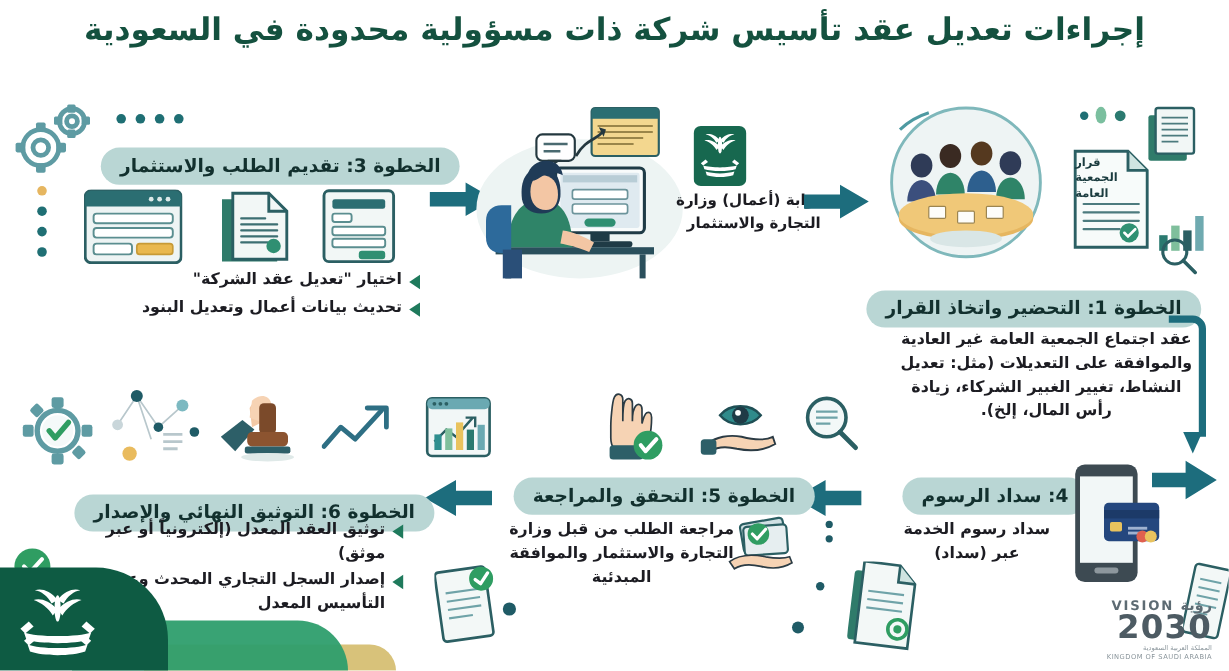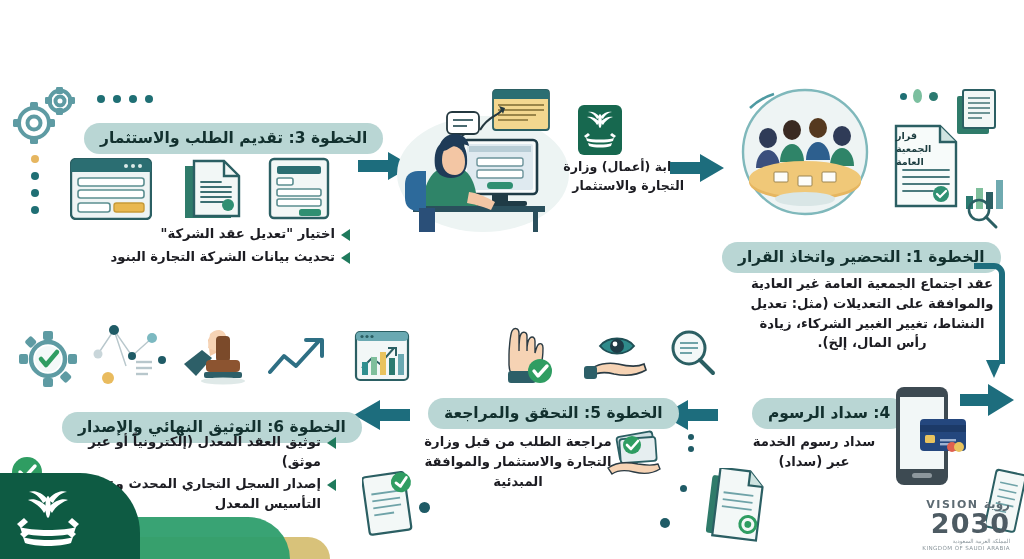--- a/index.html
+++ b/index.html
@@ -131,20 +131,21 @@
     width: 210px; height: 22px;
     background: #d8c27a;
     border-top-right-radius: 90px;
   }
 </style>
 </head>
 <body>
 
 <div id="canvas">
 
+  <div class="title">إجراءات تعديل عقد تأسيس شركة ذات مسؤولية محدودة في السعودية</div>
 
   <svg class="ill" style="left:8px; top:85px; width:70px; height:62px;" viewBox="0 0 70 62">
     <g fill="none" stroke="#5e9ba3" stroke-width="4">
       <circle cx="26" cy="38" r="15"></circle>
       <circle cx="26" cy="38" r="6.5"></circle>
       <circle cx="52" cy="16" r="10.5"></circle>
       <circle cx="52" cy="16" r="4.5"></circle>
     </g>
     <g fill="#5e9ba3">
       <rect x="22" y="17" width="8" height="8" rx="1.5"></rect>
@@ -205,21 +206,21 @@
     <rect x="31" y="52" width="22" height="7" rx="2.5" fill="#2f8f72"></rect>
   </svg>
 
   <div class="bullets" style="left:60px; top:224px; width:290px;">
     <div class="bi">
       <span class="tri"></span>
       <span class="bt">اختيار "تعديل عقد الشركة"</span>
     </div>
     <div class="bi">
       <span class="tri"></span>
-      <span class="bt">تحديث بيانات الشركة التجارة البنود</span>
+      <span class="bt">تحديث بيانات أعمال وتعديل البنود</span>
     </div>
   </div>
 
   <svg class="arrow" style="left:358px; top:150px; width:56px; height:32px;" viewBox="0 0 56 32">
     <path d="M0 10h30V2l24 14-24 14v-8H0z" fill="#1d6d7d"></path>
   </svg>
 
   <div class="ill" style="left:395px; top:88px; width:180px; height:148px;">
     <svg width="180" height="148" viewBox="0 0 180 148">
       <ellipse cx="88" cy="86" rx="86" ry="58" fill="#edf4f3"></ellipse>

